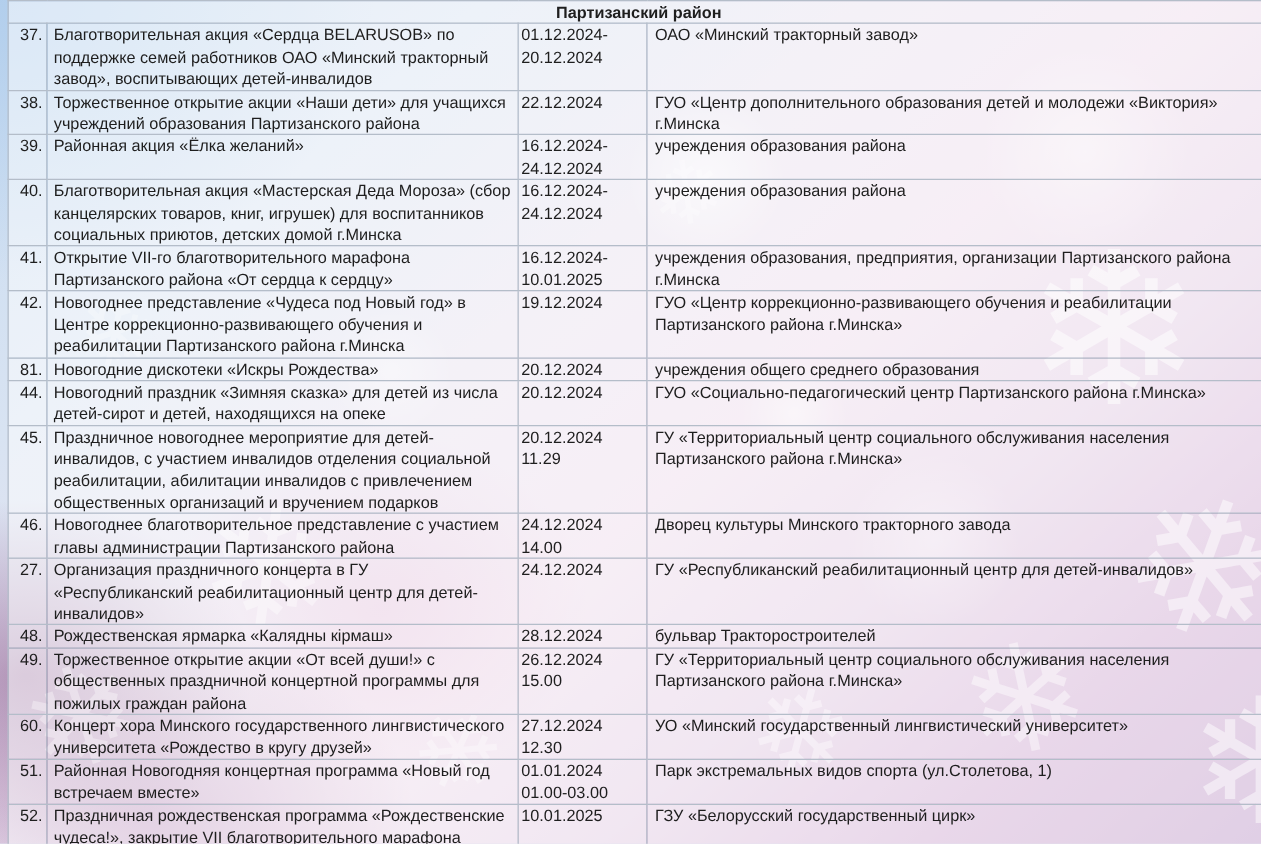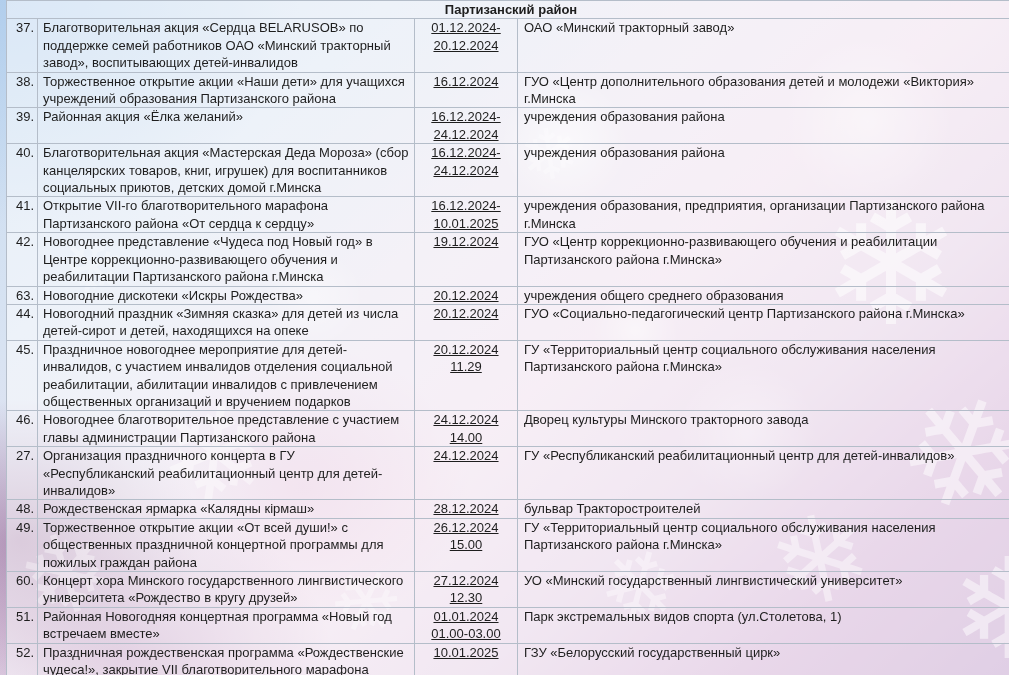--- a/index.html
+++ b/index.html
@@ -29,21 +29,21 @@
   table{border-collapse:collapse;table-layout:fixed;width:1010px;}
   td,th{
     border:1px solid #b4bdc9;
     background:rgba(255,255,255,0.53);
     font-size:13px;line-height:17.4px;color:#1e1e1e;
     vertical-align:top;padding:0 5px;
     overflow:hidden;
   }
   th.title{font-weight:bold;text-align:center;height:17px;padding:0;}
   td.num{text-align:right;padding-right:3px;padding-left:2px;}
-  td.date{text-align:center;padding:0 2px;text-decoration:underline;}
+  td.date{text-align:left;padding:0 2px;}
   td.org{padding-left:6px;}
   col.c-num{width:31px;}
   col.c-desc{width:377px;}
   col.c-date{width:103px;}
 </style>
 </head>
 <body>
 
 <div class="bg"></div>
 
@@ -78,21 +78,21 @@
           <td class="date">
             <div>01.12.2024-</div>
             <div>20.12.2024</div>
           </td>
           <td class="org">ОАО «Минский тракторный завод»</td>
         </tr>
         <tr>
           <td class="num">38.</td>
           <td class="desc">Торжественное открытие акции «Наши дети» для учащихся учреждений образования Партизанского района</td>
           <td class="date">
-            <div>16.12.2024</div>
+            <div>22.12.2024</div>
           </td>
           <td class="org">ГУО «Центр дополнительного образования детей и молодежи «Виктория» г.Минска</td>
         </tr>
         <tr>
           <td class="num">39.</td>
           <td class="desc">Районная акция «Ёлка желаний»</td>
           <td class="date">
             <div>16.12.2024-</div>
             <div>24.12.2024</div>
           </td>
@@ -118,21 +118,21 @@
         </tr>
         <tr>
           <td class="num">42.</td>
           <td class="desc">Новогоднее представление «Чудеса под Новый год» в Центре коррекционно-развивающего обучения и реабилитации Партизанского района г.Минска</td>
           <td class="date">
             <div>19.12.2024</div>
           </td>
           <td class="org">ГУО «Центр коррекционно-развивающего обучения и реабилитации Партизанского района г.Минска»</td>
         </tr>
         <tr>
-          <td class="num">63.</td>
+          <td class="num">81.</td>
           <td class="desc">Новогодние дискотеки «Искры Рождества»</td>
           <td class="date">
             <div>20.12.2024</div>
           </td>
           <td class="org">учреждения общего среднего образования</td>
         </tr>
         <tr>
           <td class="num">44.</td>
           <td class="desc">Новогодний праздник «Зимняя сказка» для детей из числа детей-сирот и детей, находящихся на опеке</td>
           <td class="date">

